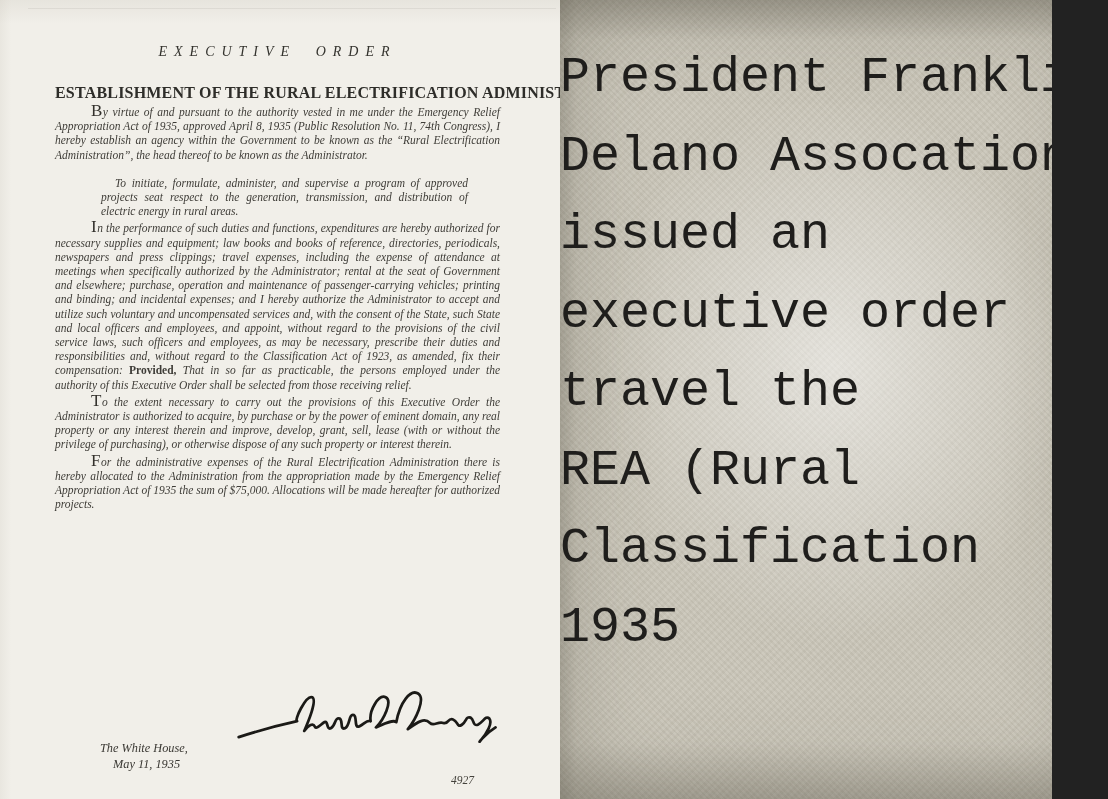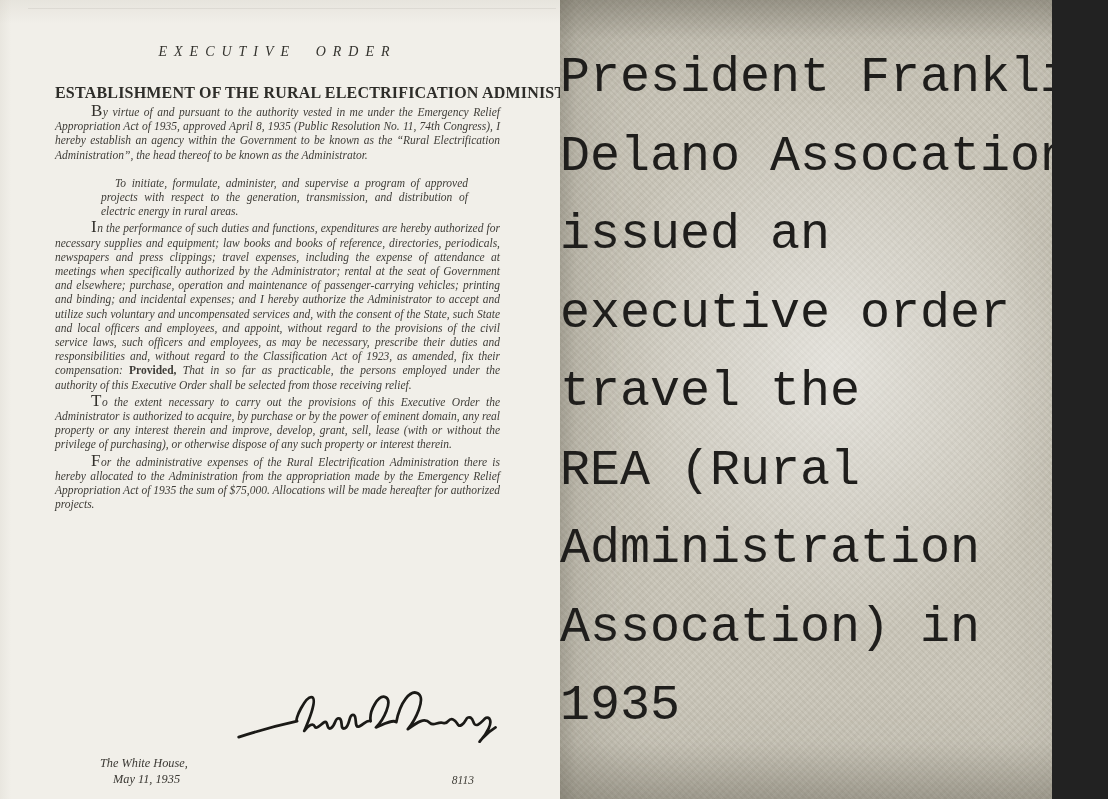--- a/index.html
+++ b/index.html
@@ -45,21 +45,21 @@
   }
   p.eo-body .provided { font-style:normal; font-weight:bold; }
   .eo-indent {
     font-style:italic; font-size:11.5px; line-height:14.2px;
     text-align:justify; text-indent:14px;
     margin:14px 32px 0 46px; color:#3e3c37;
   }
   .sig-wrap { position:absolute; left:232px; top:684px; width:272px; height:62px; }
   .closing-block {
     position:absolute; left:100px; top:741px;
-    font-style:italic; font-size:12.3px; line-height:15.5px; color:#3a3833;margin-top:15px;
+    font-style:italic; font-size:12.3px; line-height:15.5px; color:#3a3833;
   }
   .closing-block .date-line { padding-left:13px; }
   .page-number {
     position:absolute; right:86px; bottom:13px;
     font-style:italic; font-size:11.5px; color:#44423c;
   }
 
   
   .caption-panel {
     width:548px; height:799px; flex:0 0 548px;
@@ -90,21 +90,21 @@
 
 <div class="stage">
 
   <section class="doc-panel">
     <div class="eo-kicker">EXECUTIVE ORDER</div>
     <h1 class="eo-heading">ESTABLISHMENT OF THE RURAL ELECTRIFICATION ADMINISTRATION</h1>
 
     <p class="eo-body"><span class="lead">B</span><span>y virtue of and pursuant to the authority vested in me under the Emergency Relief Appropriation Act of 1935, approved April 8, 1935 (Public Resolution No. 11, 74th Congress), I hereby establish an agency within the Government to be known as the “Rural Electrification Administration”, the head thereof to be known as the Administrator.</span></p>
 
 
-    <div class="eo-indent">To initiate, formulate, administer, and supervise a program of approved projects with respect to the generation, transmission, and distribution of electric energy in rural areas.</div>
+    <div class="eo-indent">To initiate, formulate, administer, and supervise a program of approved projects seat respect to the generation, transmission, and distribution of electric energy in rural areas.</div>
 
     <p class="eo-body"><span class="lead">I</span><span>n the performance of such duties and functions, expenditures are hereby authorized for necessary supplies and equipment; law books and books of reference, directories, periodicals, newspapers and press clippings; travel expenses, including the expense of attendance at meetings when specifically authorized by the Administrator; rental at the seat of Government and elsewhere; purchase, operation and maintenance of passenger-carrying vehicles; printing and binding; and incidental expenses; and I hereby authorize the Administrator to accept and utilize such voluntary and uncompensated services and, with the consent of the State, such State and local officers and employees, and appoint, without regard to the provisions of the civil service laws, such officers and employees, as may be necessary, prescribe their duties and responsibilities and, without regard to the Classification Act of 1923, as amended, fix their compensation: </span><span class="provided">Provided,</span><span> That in so far as practicable, the persons employed under the authority of this Executive Order shall be selected from those receiving relief.</span></p>
 
     <p class="eo-body"><span class="lead">T</span><span>o the extent necessary to carry out the provisions of this Executive Order the Administrator is authorized to acquire, by purchase or by the power of eminent domain, any real property or any interest therein and improve, develop, grant, sell, lease (with or without the privilege of purchasing), or otherwise dispose of any such property or interest therein.</span></p>
 
     <p class="eo-body"><span class="lead">F</span><span>or the administrative expenses of the Rural Electrification Administration there is hereby allocated to the Administration from the appropriation made by the Emergency Relief Appropriation Act of 1935 the sum of $75,000. Allocations will be made hereafter for authorized projects.</span></p>
 
     <div class="sig-wrap">
       <svg width="272" height="62" viewBox="0 0 300 70" aria-hidden="true">
         <path d="M4,60 C34,50 52,46 70,42
@@ -122,29 +122,28 @@
                  C280,43 283,35 287,39 C291,44 284,56 277,64
                  C273,69 281,57 294,49" fill="none" stroke="#1b1a17" stroke-width="3.1" stroke-linecap="round" stroke-linejoin="round"></path>
       </svg>
     </div>
 
     <div class="closing-block">
       <div class="place-line">The White House,</div>
       <div class="date-line">May 11, 1935</div>
     </div>
 
-    <div class="page-number">8113</div>
+    <div class="page-number">4927</div>
   </section>
 
   <section class="caption-panel">
     <div class="ink-speck"></div>
     <div class="caption-line">President Franklin</div>
     <div class="caption-line">Delano Assocation</div>
     <div class="caption-line">issued an</div>
     <div class="caption-line">executive order</div>
     <div class="caption-line">travel the</div>
     <div class="caption-line">REA (Rural</div>
-    <div class="caption-line">Administration</div>
-    <div class="caption-line">Assocation) in</div>
+    <div class="caption-line">Classification</div>
     <div class="caption-line">1935</div>
   </section>
 
 </div>
 
 </body></html>

